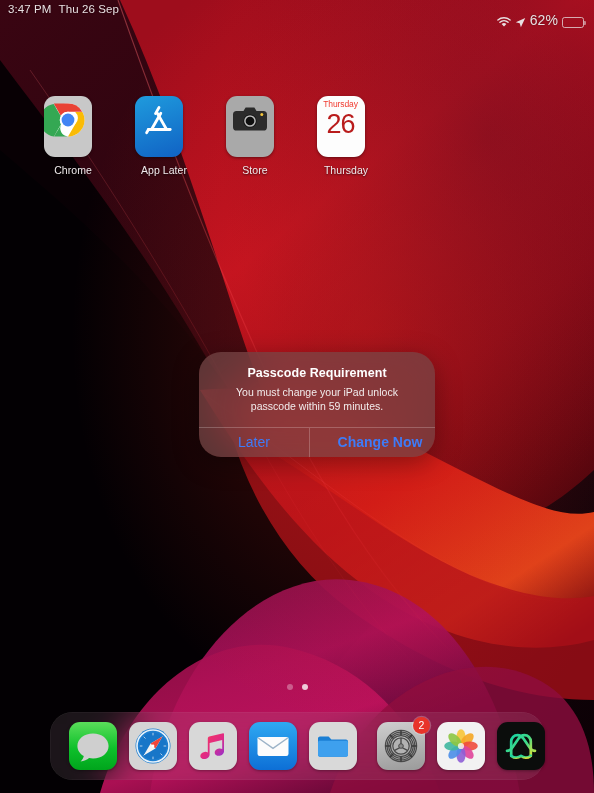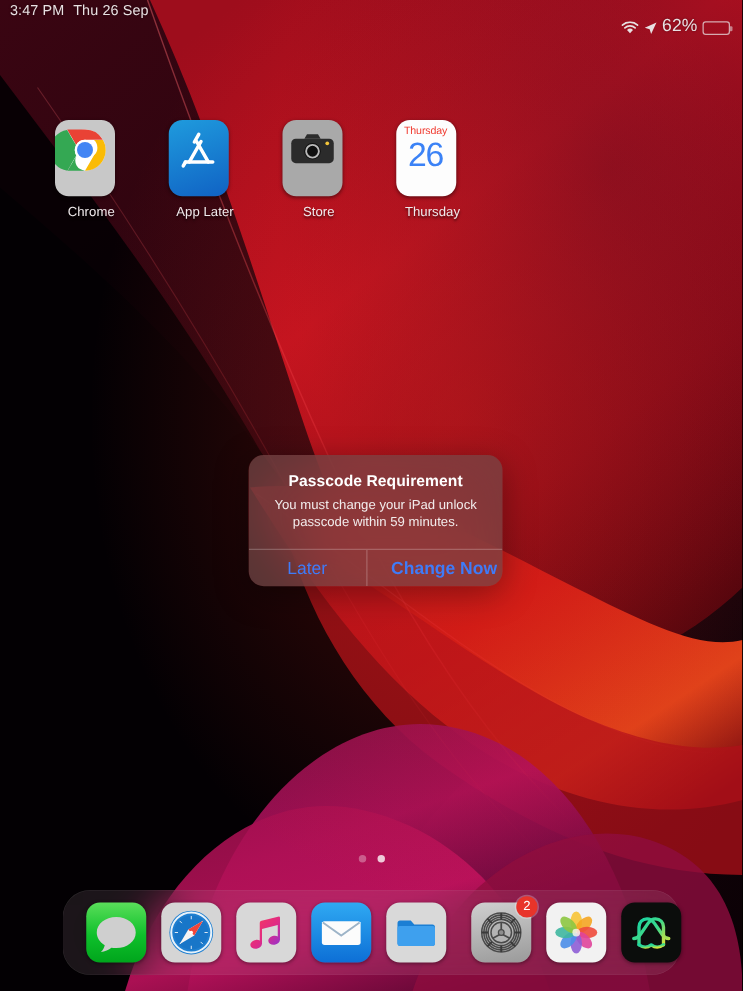--- a/index.html
+++ b/index.html
@@ -68,21 +68,21 @@
   .ic-appstore { background:linear-gradient(160deg,#1f9bdd 0%,#1062c4 100%); }
   
   .ic-camera { background:#a9a9a9; }
   
   .ic-calendar { background:#fdfdfd; display:flex; flex-direction:column; align-items:center; }
   .cal-dow {
     font-size:8.5px; color:#f03a2f; font-weight:400;
     margin-top:4px; letter-spacing:-.1px; line-height:1;
   }
   .cal-day {
-    font-size:27px; color:#3b82f6; font-weight:300;
+    font-size:27px; color:#b91c1c; font-weight:300;
     line-height:1; margin-top:2px; letter-spacing:-1px;
   }
 
   
   #page-dots {
     position:absolute; left:0; right:0; top:684px;
     display:flex; justify-content:center; gap:9px; z-index:20;
   }
   .pdot { width:6px; height:6px; border-radius:50%; background:rgba(255,255,255,.32); }
   .pdot.active { background:rgba(255,255,255,.78); }
@@ -121,22 +121,22 @@
   .ic-music   { background:#d8d8d8; }
   .ic-mail    { background:linear-gradient(180deg,#2fa9f2 0%,#0d6fd6 100%); }
   .ic-files   { background:#d9d9d9; }
   .ic-settings{ background:linear-gradient(170deg,#cfcfcf 0%,#9a9a9a 100%); }
   .ic-photos  { background:#f2f2f2; }
   .ic-shortcut{ background:#0b0d0c; }
 
   
   #alert-backdrop { position:absolute; inset:0; z-index:30; pointer-events:none; }
   #alert {
-    position:absolute; left:199px; top:364px; width:203px;
-    border-radius:12px; overflow:hidden;
+    position:absolute; left:199px; top:352px; width:236px;
+    border-radius:22px; overflow:hidden;
     background:rgba(112,72,72,.72);
     backdrop-filter:blur(22px) saturate(120%);
     -webkit-backdrop-filter:blur(22px) saturate(120%);
     box-shadow:0 6px 26px rgba(0,0,0,.34);
     z-index:31;
   }
   .alert-body { padding:14px 16px 13px; text-align:center; }
   .alert-title {
     font-size:12.5px; font-weight:bold; color:#fff;
     letter-spacing:.05px; margin-bottom:5px;

